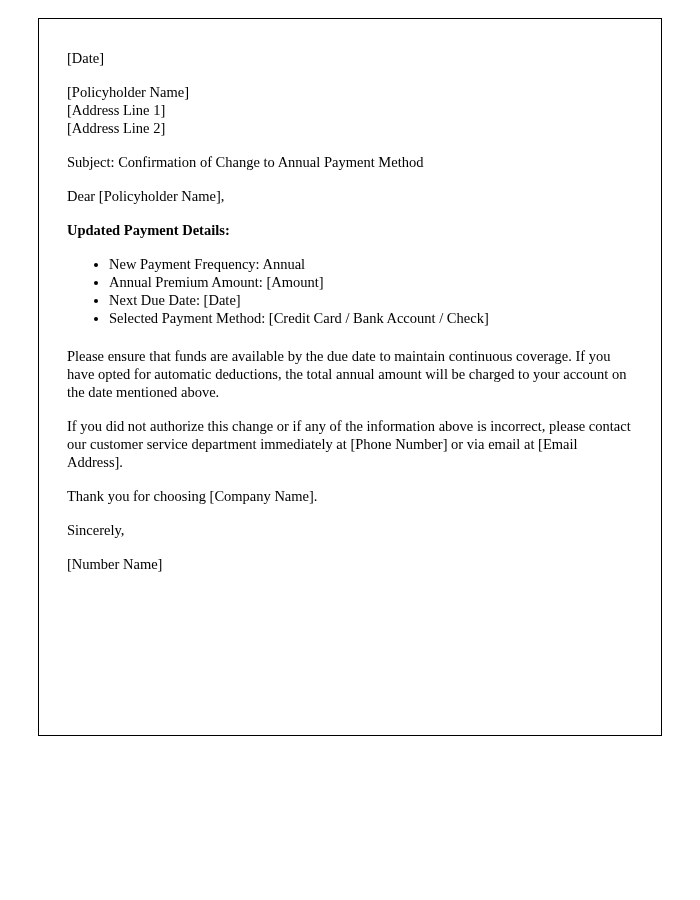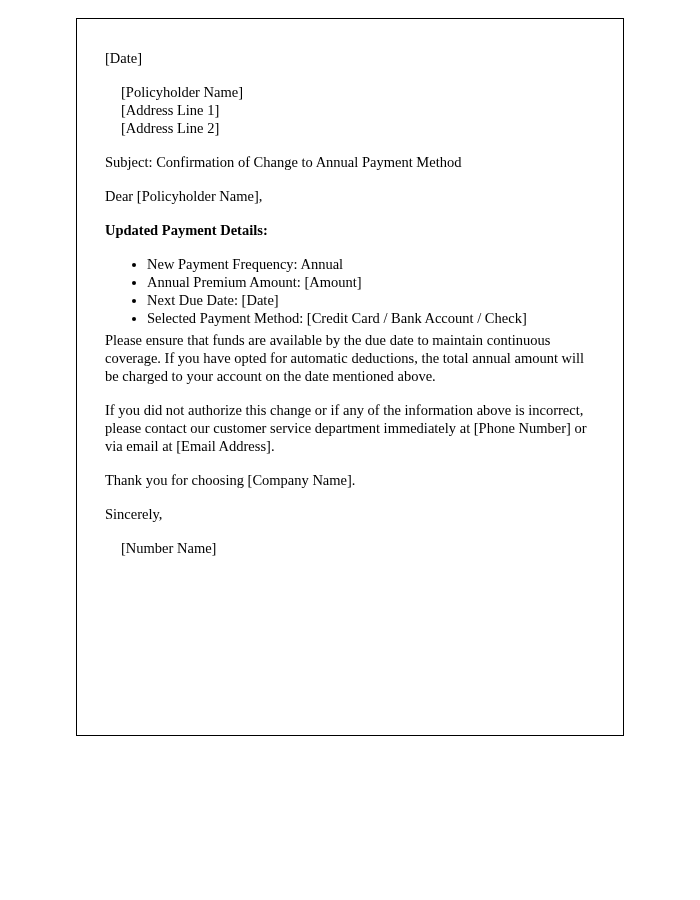--- a/index.html
+++ b/index.html
@@ -9,40 +9,39 @@
   body {
     width: 700px;
     height: 900px;
     background: #ffffff;
     color: #000000;
     font-family: "Liberation Serif", "DejaVu Serif", serif;
     font-size: 14.5px;
   }
   .page {
     box-sizing: border-box;
-    width: 548px;
+    width: 624px;
     margin: 18px auto 0;
     border: 1px solid #000000;
     padding: 30px 28px 36px 28px;
     min-height: 718px;
     background: #ffffff;
   }
   .block {
     margin: 0 0 16px 0;
     line-height: 18px;
   }
   .line {
     line-height: 18px;
-    margin-left: 16px;
   }
   .bold {
     font-weight: bold;
   }
   ul.details-list {
-    margin: 0 0 4px 0;
+    margin: 0 0 20px 0;
     padding: 0 0 0 42px;
     list-style-type: disc;
   }
   ul.details-list li {
     line-height: 18px;
     margin: 0;
     padding: 0;
   }
 </style>
 </head>

